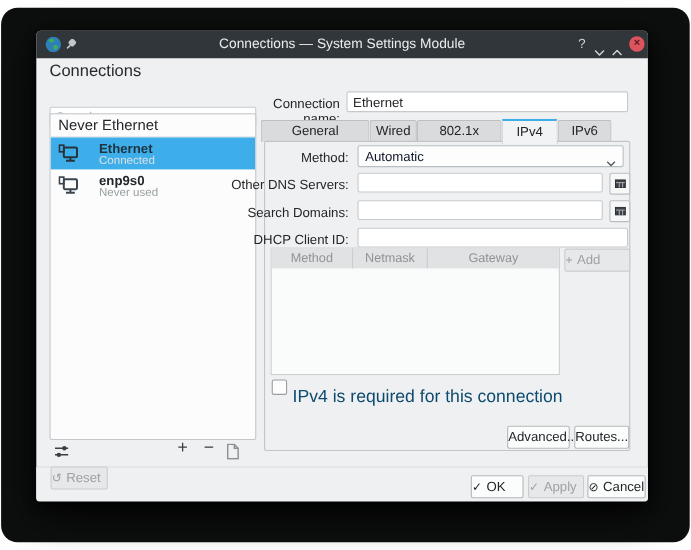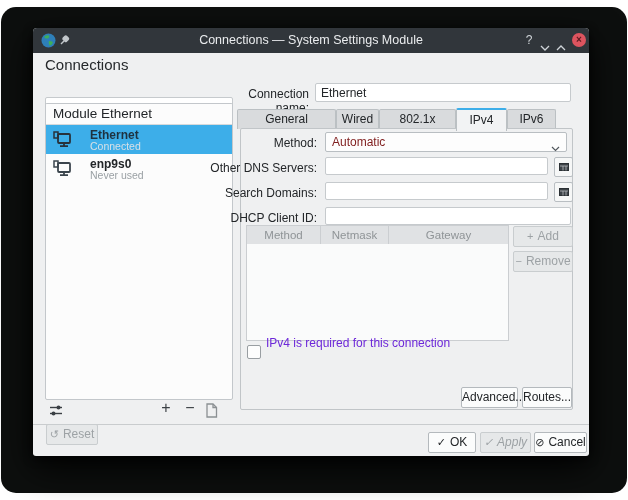--- a/index.html
+++ b/index.html
@@ -102,21 +102,21 @@
   .tab-3{left:423px;width:49px;}
   .tab-4{left:474px;width:47px;}
   .frame{
     position:absolute;left:207px;top:100px;width:331px;height:280px;
     border:1px solid #c1c5c8;border-radius:2px;background:#eff0f1;z-index:2;
   }
   .lbl-method{left:150px;top:108px;width:134px;z-index:4;}
   .combo{
     position:absolute;left:292px;top:104px;width:234px;height:18px;z-index:4;
     background:#fdfdfd;border:1px solid #b9bec2;border-radius:2px;
-    line-height:18px;padding-left:6px;font-size:12px;color:#7f1d1d;
+    line-height:18px;padding-left:6px;font-size:12px;color:#0f172a;
   }
   .combo-chevron{position:absolute;right:6px;top:6px;}
   .lbl-dns{left:150px;top:133px;width:134px;z-index:4;}
   .inp-dns{left:292px;top:129px;width:211px;height:16px;z-index:4;}
   .mini-btn{
     position:absolute;width:17px;height:18px;z-index:4;
     background:#f6f7f7;border:1px solid #b9bec2;border-radius:2px;
     display:flex;align-items:center;justify-content:center;
   }
   .mini-btn-1{left:521px;top:129px;}
@@ -133,43 +133,43 @@
   .addr-head{display:flex;height:18px;background:#e0e2e4;}
   .addr-head .hc{
     line-height:18px;text-align:center;font-size:11.5px;color:#8f9497;
     border-right:1px solid #cbced1;
   }
   .hc-0{width:73px;}
   .hc-1{width:67px;}
   .hc-2{flex:1;border-right:none !important;}
   .addr-body{height:95px;}
   .btn{
-    position:absolute;height:19px;line-height:18px;text-align:center;
+    position:absolute;height:19px;line-height:18px;text-align:left;
     background:#fbfcfc;border:1px solid #b4b9bd;border-radius:2px;
     font-size:12px;color:#232629;z-index:4;
   }
   .btn.disabled{background:#e6e8e9;border-color:#c9cdcf;color:#9da2a5;}
   .btn .bicon{margin-right:4px;font-size:11px;}
   .btn-add{left:480px;top:198px;width:58px;}
   .btn-remove{left:480px;top:223px;width:58px;}
   .cb-box{
     position:absolute;left:214px;top:317px;width:12px;height:12px;z-index:4;
     background:#fdfdfd;border:1px solid #999ea2;border-radius:2px;
   }
-  .cb-label{position:absolute;left:233px;top:308px;font-size:12px;color:#6d28d9;z-index:4;}
+  .cb-label{position:absolute;left:233px;top:324px;font-size:16px;color:#0c4a6e;z-index:4;}
   .btn-advanced{left:428px;top:359px;width:55px;}
   .btn-routes{left:489px;top:359px;width:48px;}
   
   .footer{
     position:absolute;left:0;top:396px;width:556px;height:31px;
     border-top:1px solid #c9ccce;background:#eff0f1;border-radius:0 0 3px 3px;
   }
   .btn-reset{left:13px;top:396px;width:50px;}
   .btn-ok{left:395px;top:404px;width:46px;}
-  .btn-apply{left:447px;top:404px;width:49px;font-style:italic;}
+  .btn-apply{left:447px;top:404px;width:49px;}
   .btn-cancel{left:501px;top:404px;width:51px;}
 </style>
 </head>
 <body>
 
 <div class="backdrop"></div>
 
 <div class="window">
 
   <div class="titlebar">
@@ -201,21 +201,21 @@
         </svg>
     </span>
     <span class="tb-close">×</span>
   </div>
 
   <div class="page-title">Connections</div>
 
   <input class="search-input" type="text" placeholder="Search..." style="">
 
   <div class="conn-list">
-    <div class="list-header">Module Ethernet</div>
+    <div class="list-header">Never Ethernet</div>
 
     <div class="conn-row selected">
       <span class="row-icon">
         <svg width="20" height="18" viewBox="0 0 20 18">
           <rect x="1" y="2" width="4" height="6" fill="none" stroke="#27323b" stroke-width="1.5"></rect>
           <rect x="5" y="4" width="12" height="9" rx="1" fill="none" stroke="#27323b" stroke-width="1.8"></rect>
           <line x1="11" y1="13" x2="11" y2="16" stroke="#27323b" stroke-width="1.8"></line>
           <line x1="7" y1="16.2" x2="15" y2="16.2" stroke="#27323b" stroke-width="1.8"></line>
         </svg>
       </span>
@@ -305,23 +305,20 @@
       <div class="hc hc-0">Method</div>
       <div class="hc hc-1">Netmask</div>
       <div class="hc hc-2">Gateway</div>
     </div>
     <div class="addr-body"></div>
   </div>
 
   <div class="btn btn-add disabled">
     <span class="bicon">+</span><span>Add</span>
   </div>
-  <div class="btn btn-remove disabled">
-    <span class="bicon">−</span><span>Remove</span>
-  </div>
 
   <span class="cb-box"></span>
   <span class="cb-label">IPv4 is required for this connection</span>
 
   <div class="btn btn-advanced">Advanced...</div>
   <div class="btn btn-routes">Routes...</div>
 
   <div class="footer"></div>
   <div class="btn btn-reset disabled">
     <span class="bicon">↺</span><span>Reset</span>

